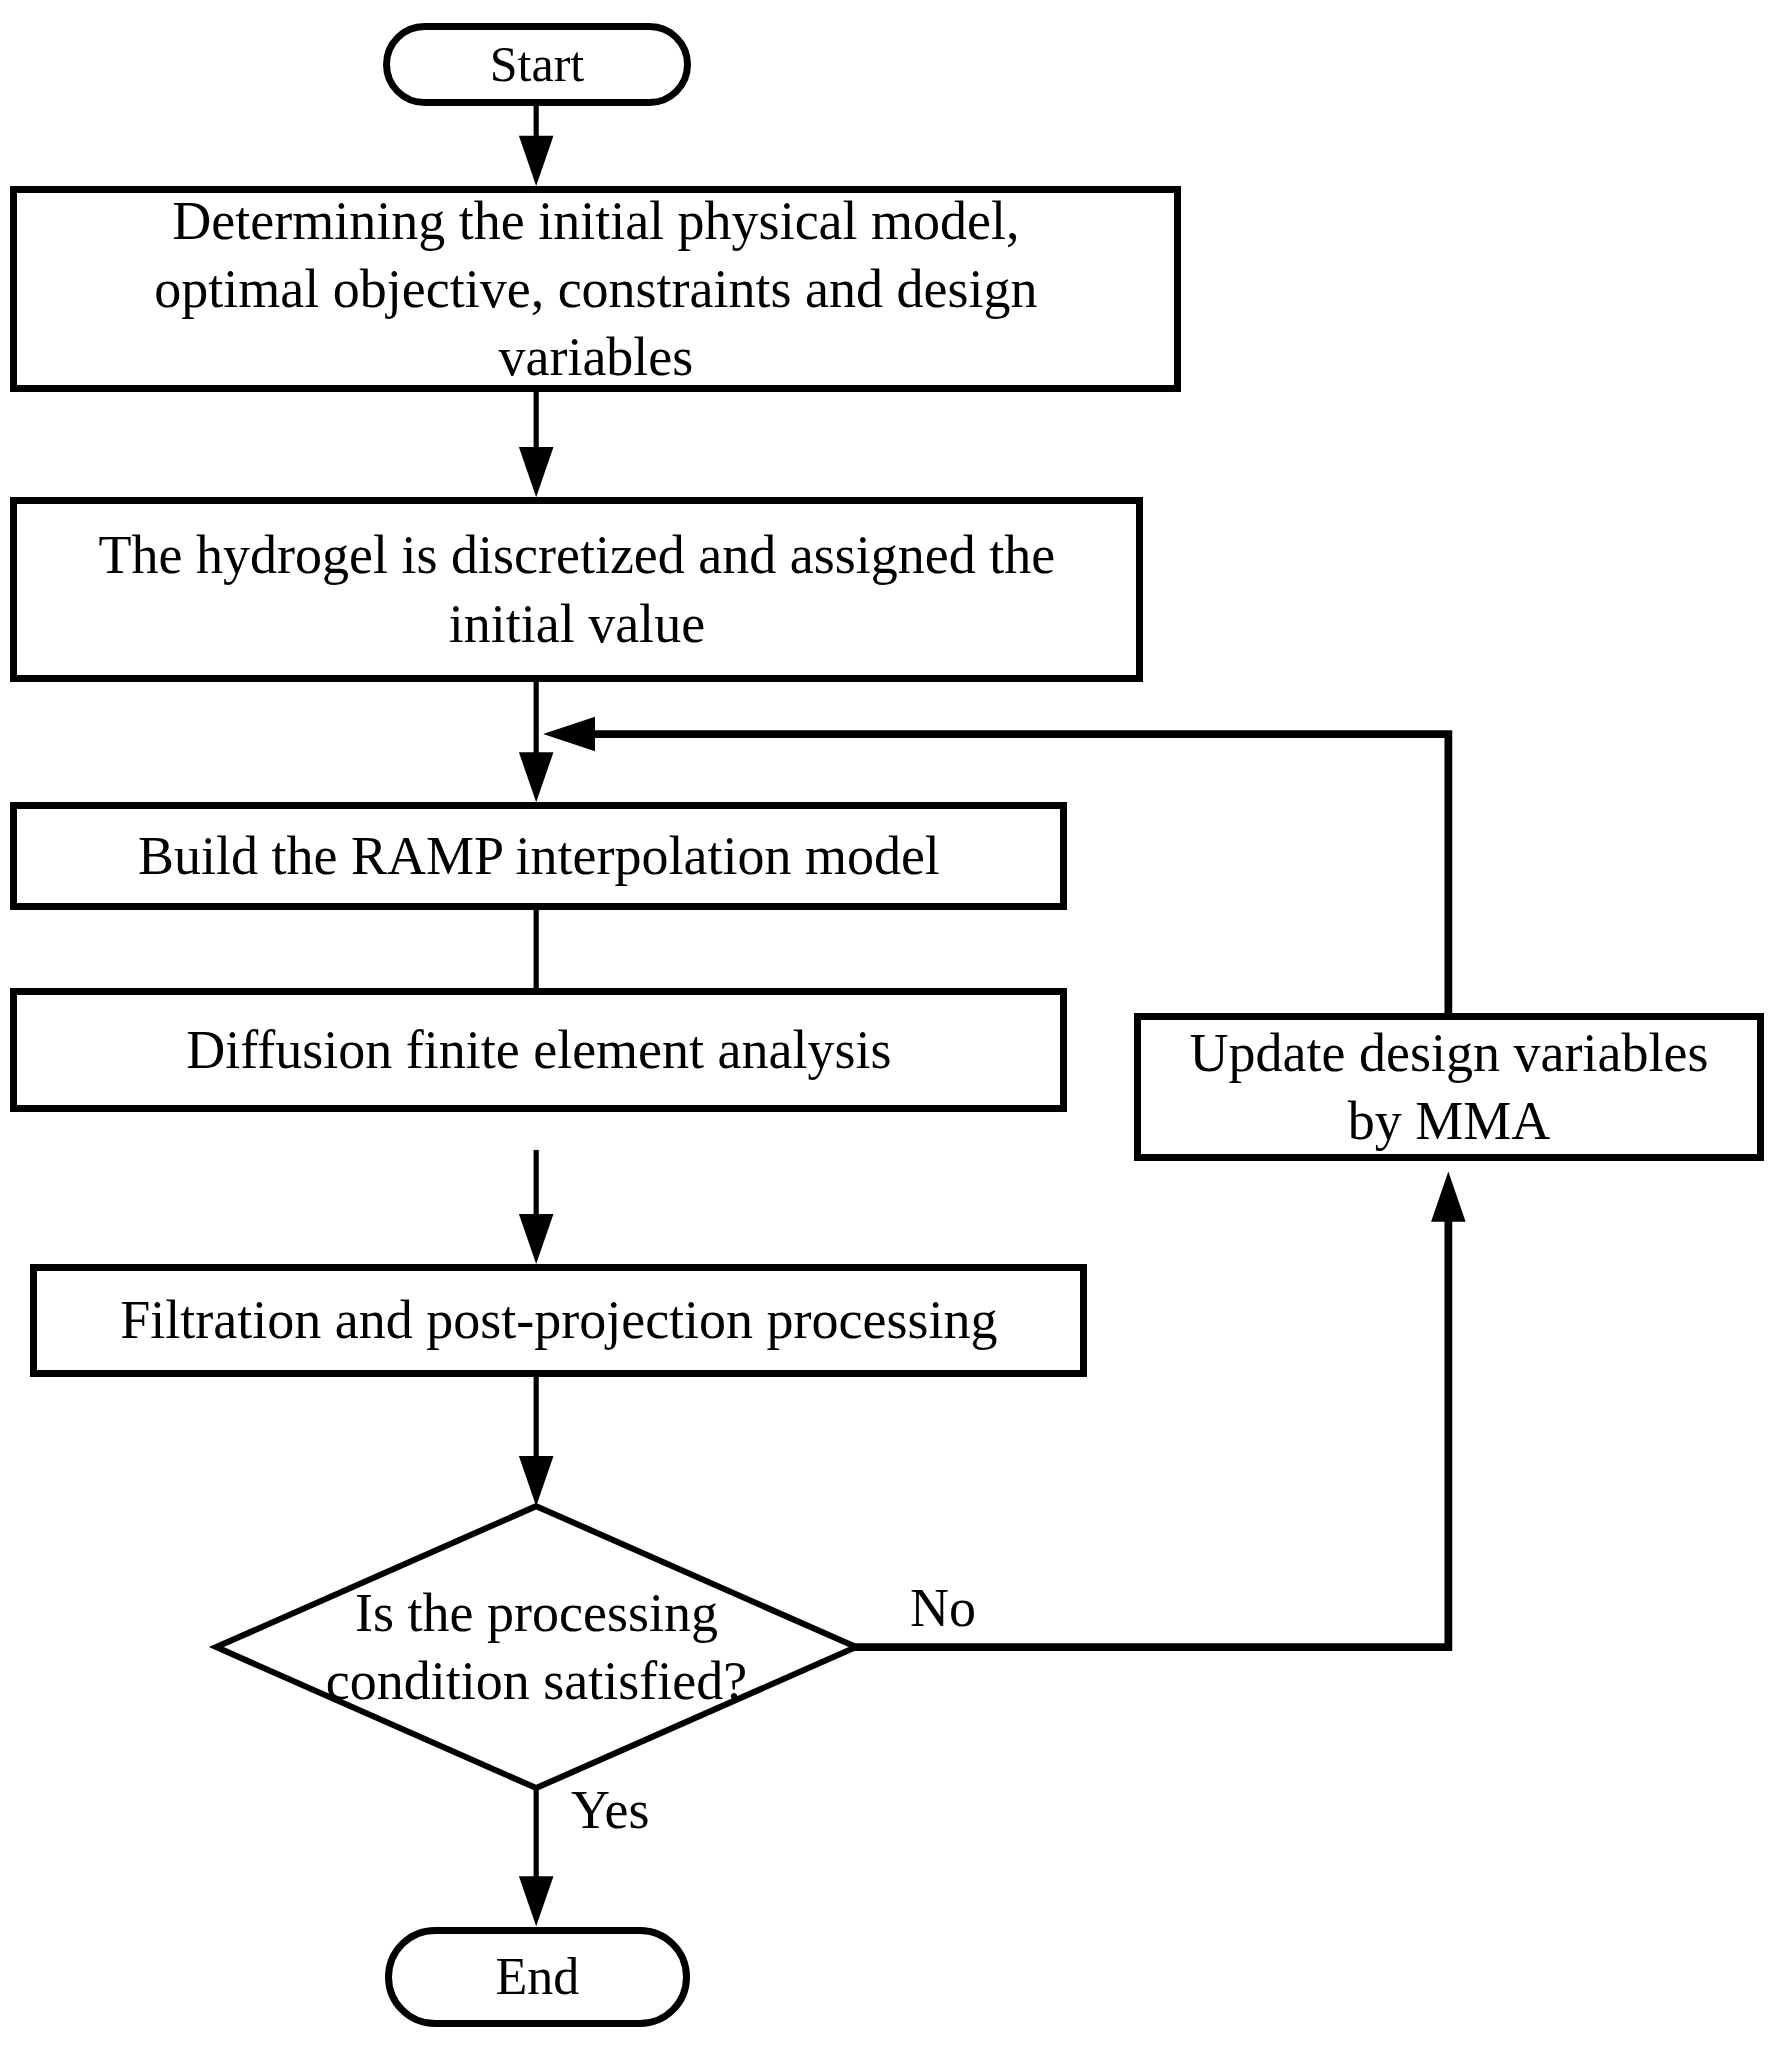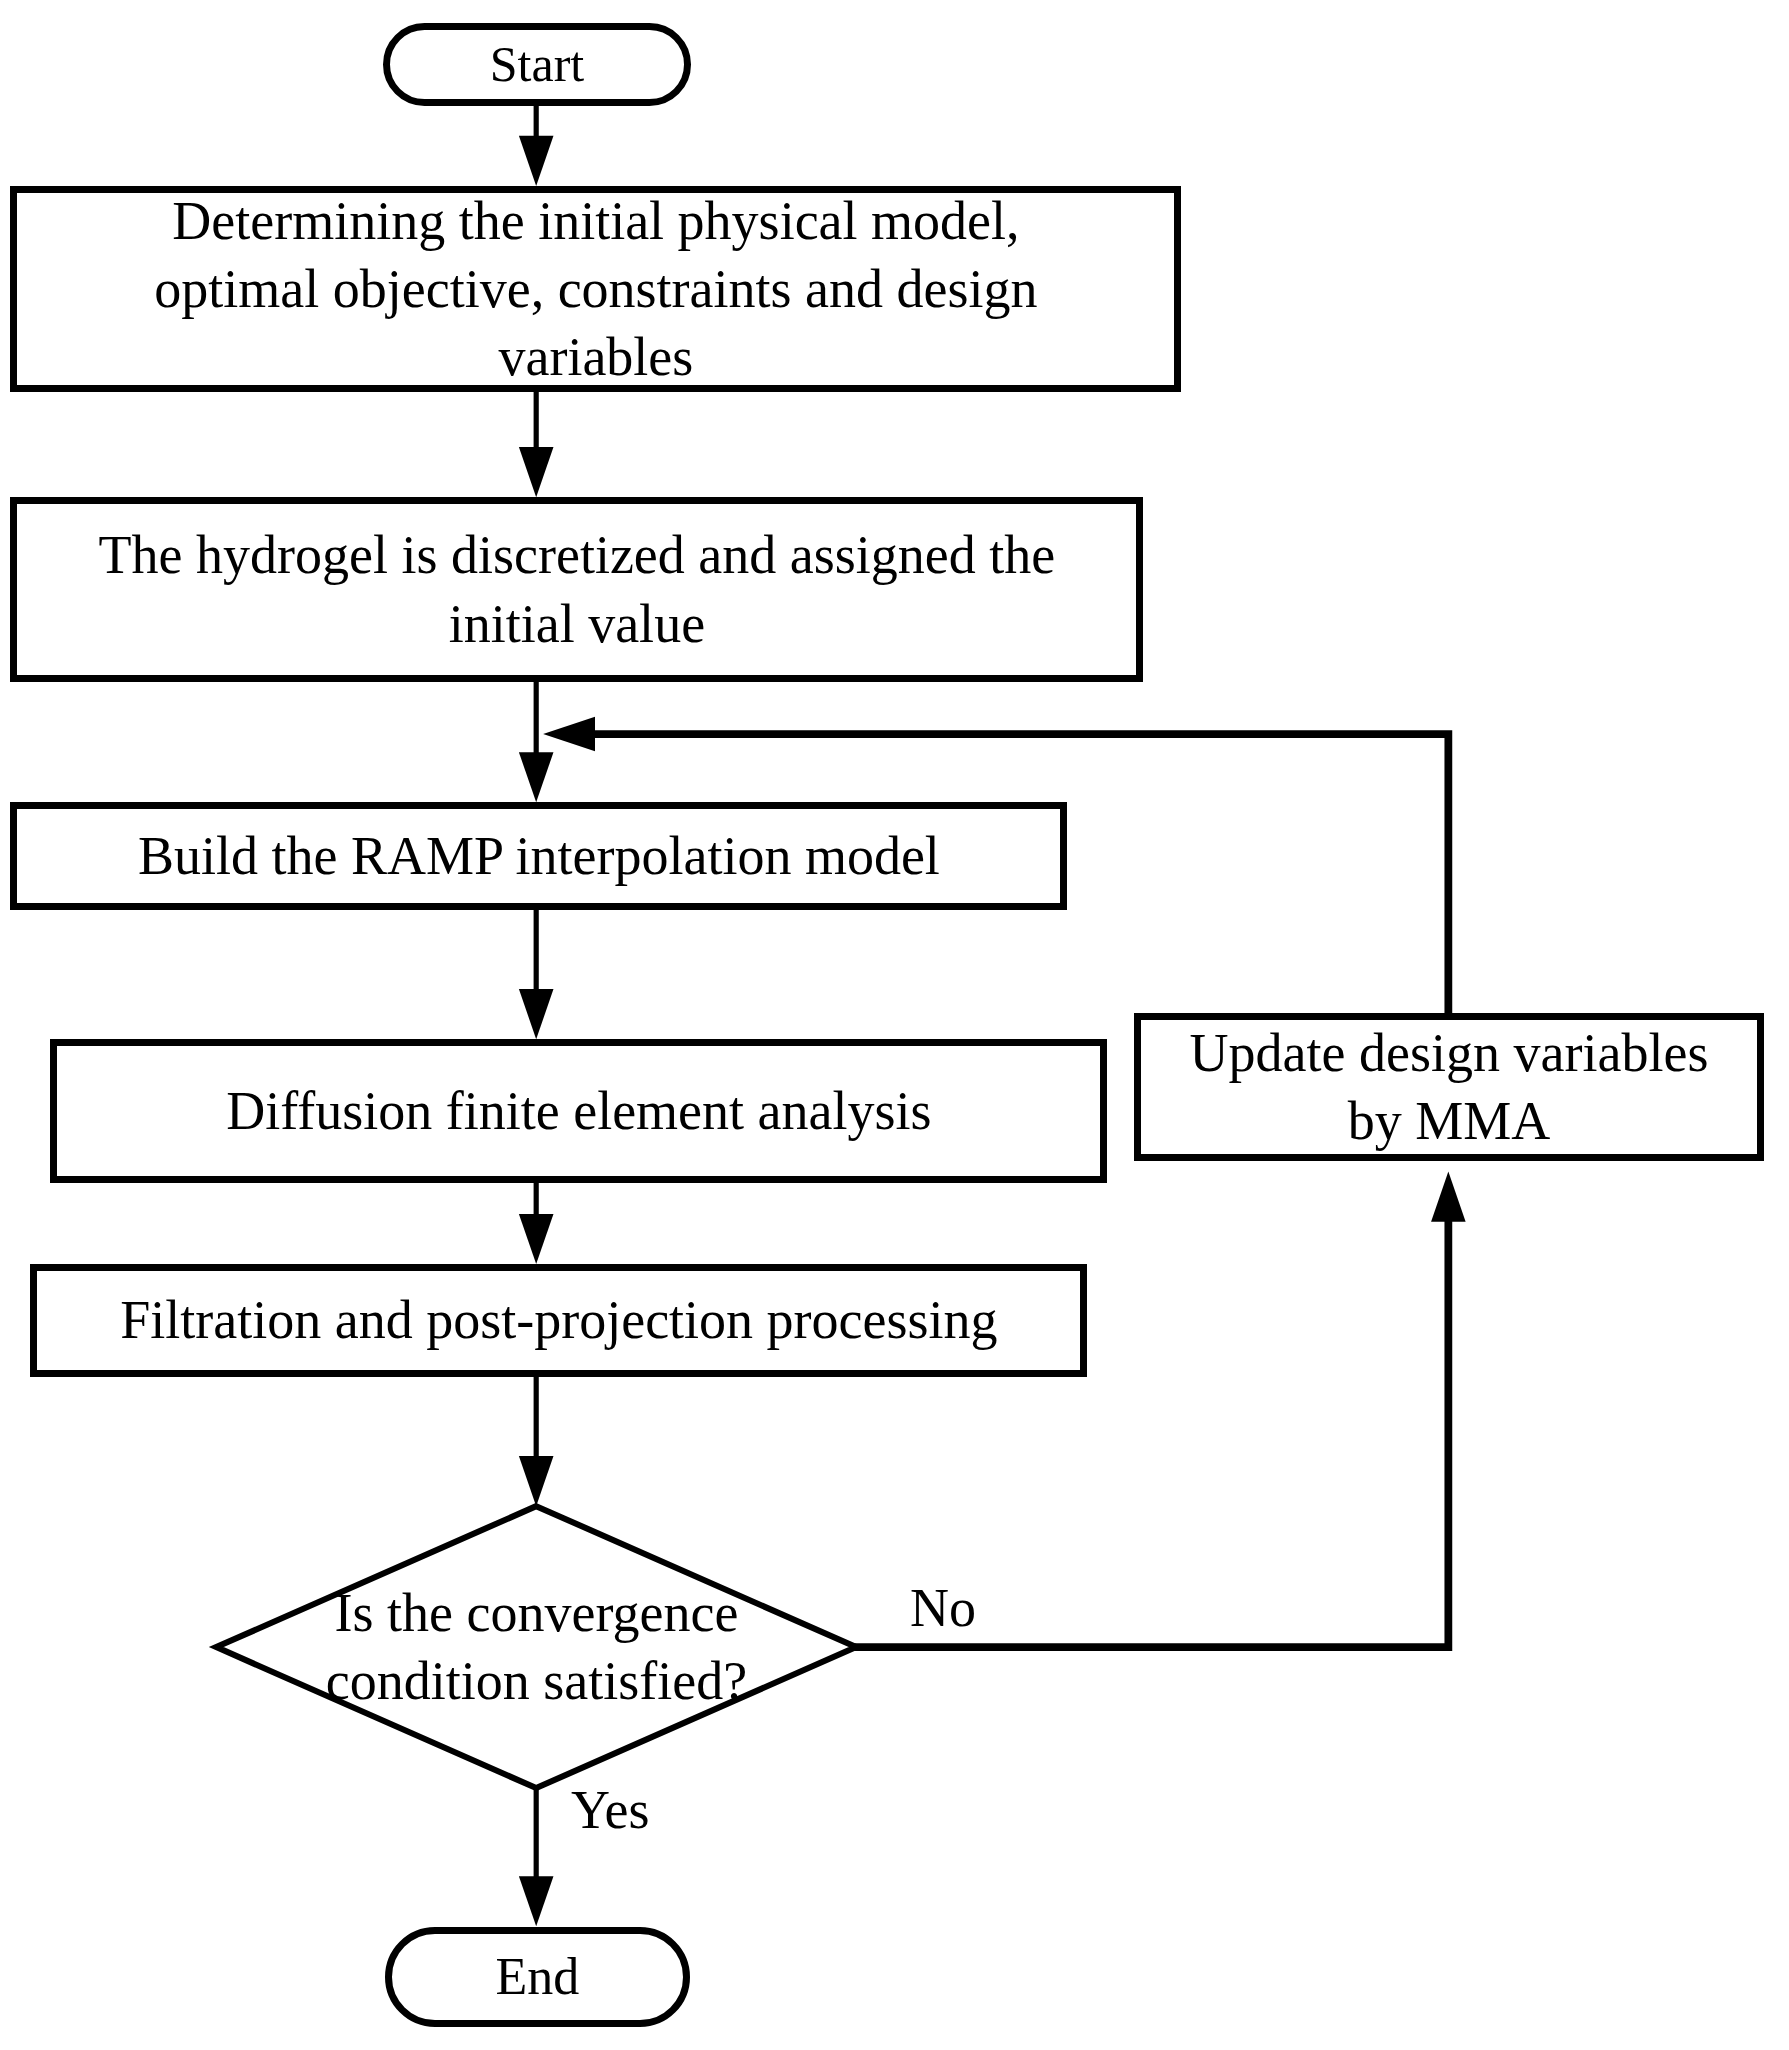--- a/index.html
+++ b/index.html
@@ -28,21 +28,21 @@
     line-height: 1.26;
   }
   .terminal { border-radius: 52px; }
   .floating { border: none; background: transparent; }
   .edge-label { position: absolute; font-size: 54px; line-height: 1.1; }
 
   #n-start      { left: 383px;  top: 23px;   width: 308px;  height: 83px;  font-size: 50px; border-radius: 45px; }
   #n-define     { left: 10.4px;   top: 186px;  width: 1171px; height: 206px; }
   #n-discretize { left: 10.4px;   top: 497px;  width: 1133px; height: 185px; }
   #n-ramp       { left: 10.4px;   top: 802px;  width: 1057px; height: 108px; }
-  #n-diffusion  { left: 10.4px;   top: 1039px; width: 1057px; height: 144px; margin-left: 40px; }
+  #n-diffusion  { left: 10.4px;   top: 988px; width: 1057px; height: 124px; }
   #n-filtration { left: 10.4px;   top: 1264px; width: 1057px; height: 113px; margin-left: 20px; }
   #n-update     { left: 1134px; top: 1013px; width: 630px;  height: 148px; }
   #n-decision-label { left: 277px; top: 1552px; width: 519px; height: 190px; }
   #n-end        { left: 385px;  top: 1927px; width: 305px;  height: 100px; font-size: 52px; border-radius: 50px; }
   #lbl-no  { left: 910px; top: 1579px; }
   #lbl-yes { left: 571px;  top: 1781px; }
 </style>
 </head>
 <body>
 
@@ -124,21 +124,21 @@
   <div class="node" id="n-filtration">
     <span>Filtration and post-projection processing</span>
   </div>
 
   <div class="node" id="n-update">
     <span>Update design variables
 by MMA</span>
   </div>
 
   <div class="node floating" id="n-decision-label">
-    <span>Is the convergence
+    <span>Is the processing
 condition satisfied?</span>
   </div>
 
   <div class="node terminal" id="n-end">
     <span>End</span>
   </div>
 
   <div class="edge-label" id="lbl-no">No</div>
   <div class="edge-label" id="lbl-yes">Yes</div>
 

